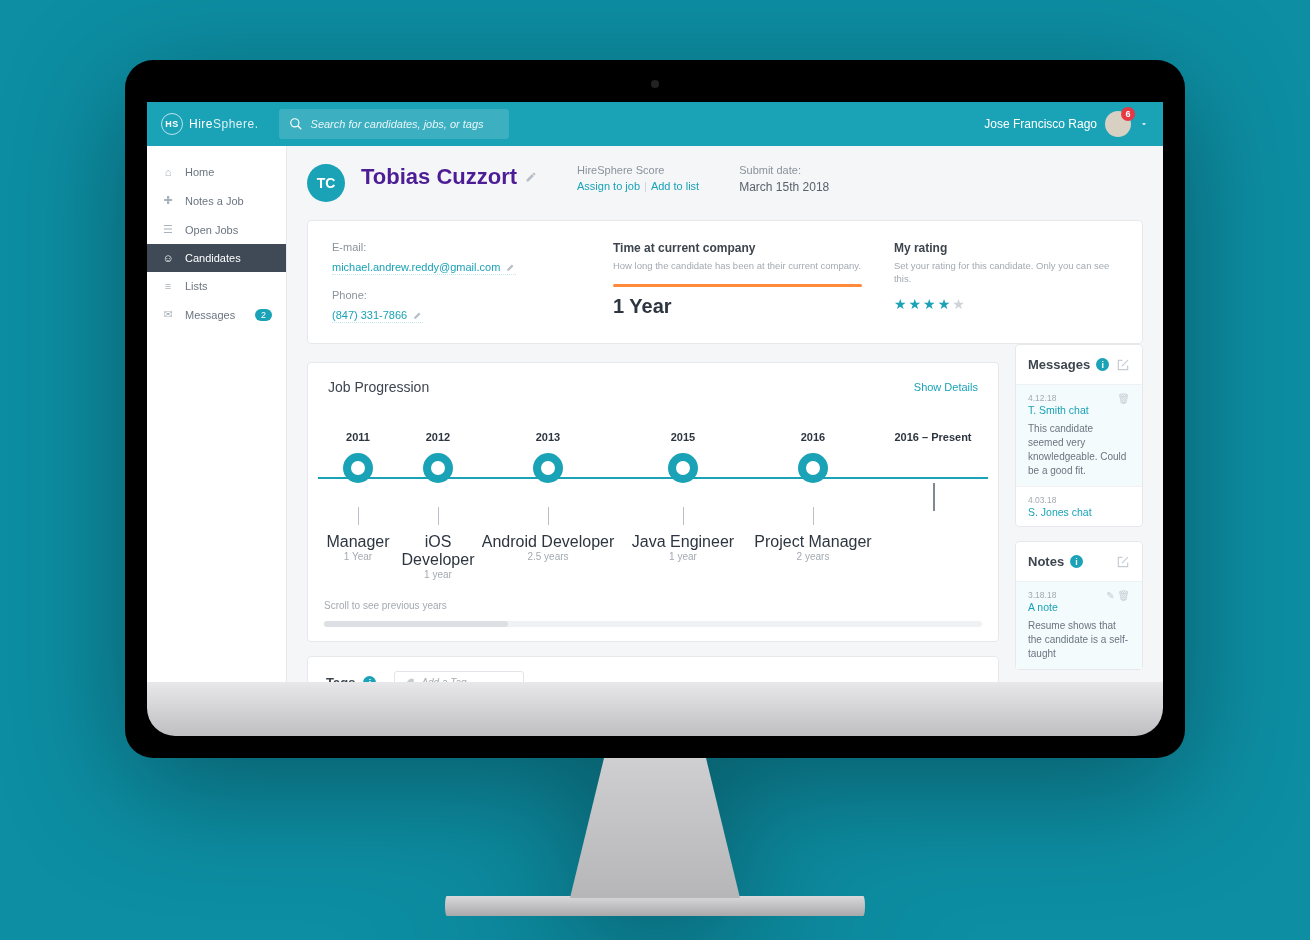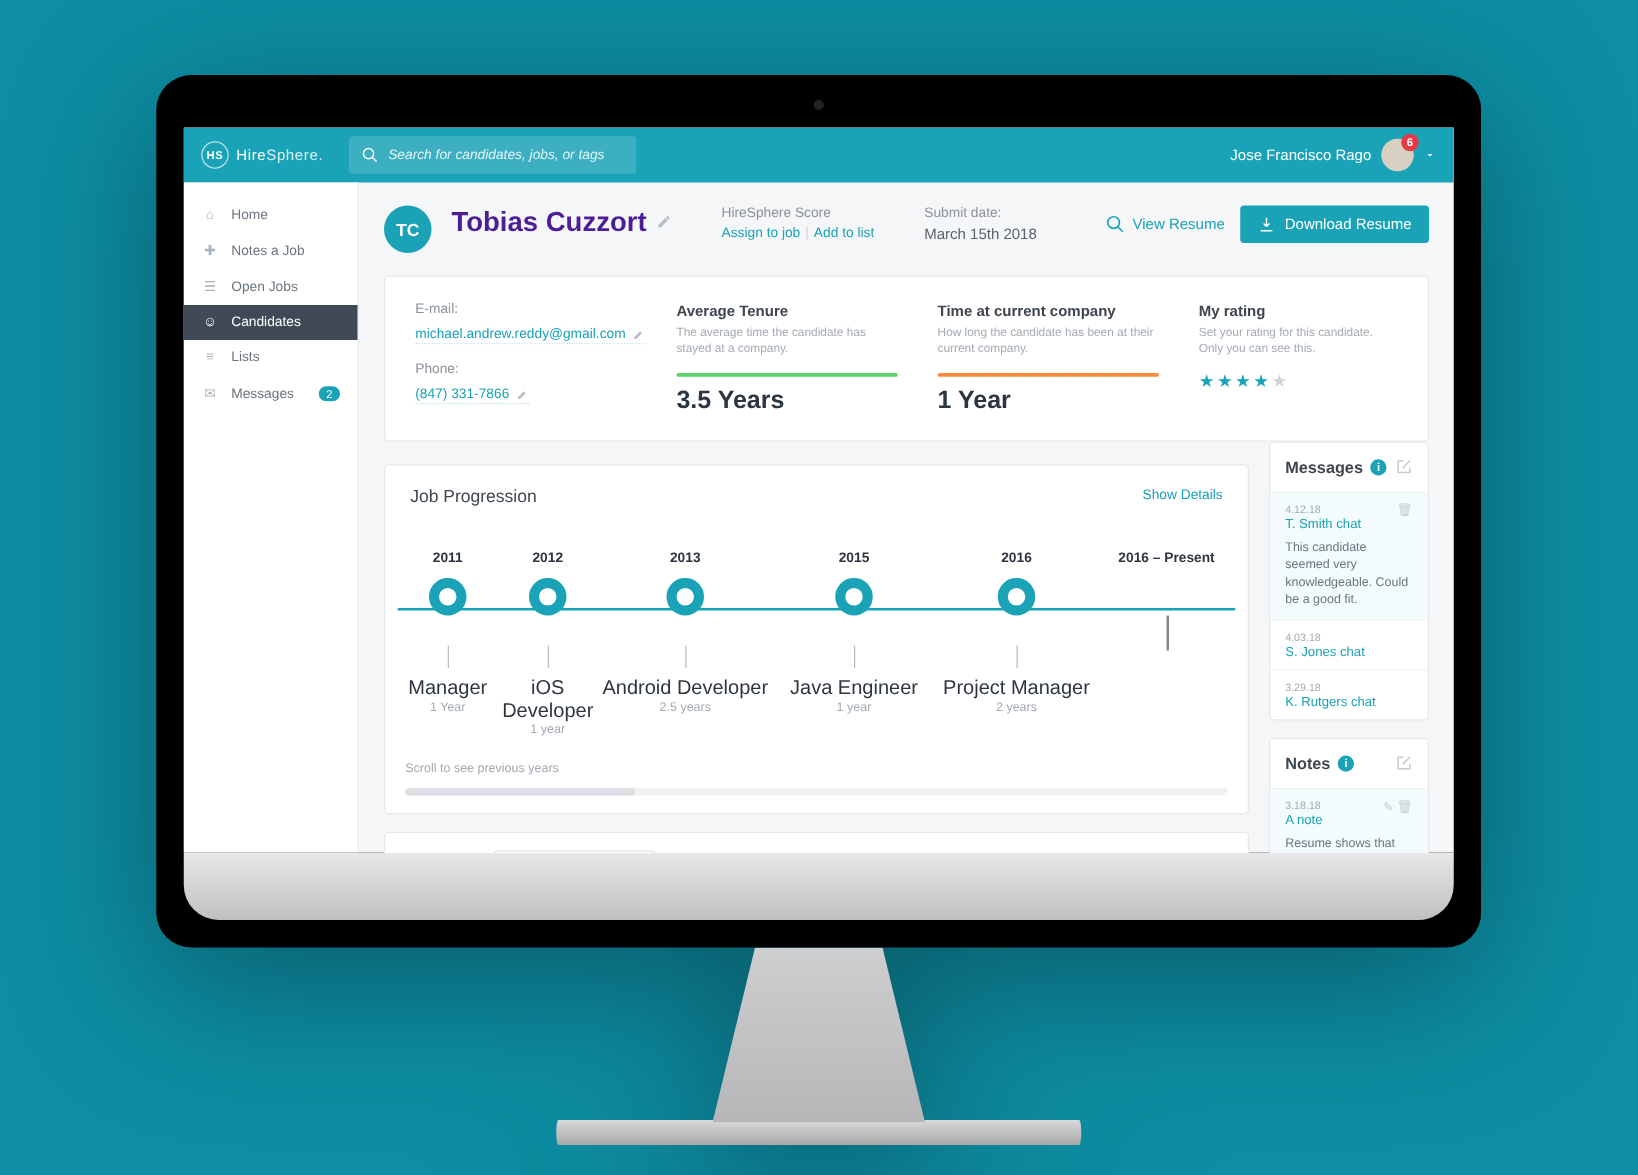--- a/index.html
+++ b/index.html
@@ -173,61 +173,40 @@
               </div>
             </div>
             <div class="hcol" style="margin-left:24px">
               <span class="lbl">HireSphere Score</span>
               <span class="link">Assign to job</span><span class="sep">|</span><span class="link">Add to list</span>
             </div>
             <div class="hcol" style="margin-left:24px">
               <span class="lbl">Submit date:</span>
               <span class="val">March 15th 2018</span>
             </div>
-            <div class="hactions">
-              <span class="ghost">
-                <svg width="16" height="16" viewBox="0 0 24 24" fill="none" stroke="#1aa2b6" stroke-width="2">
-                    <circle cx="10" cy="10" r="7"></circle>
-                    <line x1="21" y1="21" x2="15" y2="15"></line>
-                  </svg>
-                <span>View Resume</span>
-              </span>
-              <span class="btn">
-                <svg width="14" height="14" viewBox="0 0 24 24" fill="none" stroke="#fff" stroke-width="2">
-                    <path d="M12 3v12m0 0l-4-4m4 4l4-4M4 21h16"></path>
-                  </svg>
-                <span>Download Resume</span>
-              </span>
-            </div>
           </div>
 
           <div class="card info">
             <div class="icol">
               <div class="field">E-mail:</div>
               <span class="fval">
                   <span>michael.andrew.reddy@gmail.com</span>
                 <svg width="10" height="10" viewBox="0 0 24 24" fill="#b7bec6">
                     <path d="M3 17.25V21h3.75L17.81 9.94l-3.75-3.75L3 17.25z"></path>
                   </svg>
                 </span>
               <div class="field" style="margin-top:14px">Phone:</div>
               <span class="fval">
                   <span>(847) 331-7866</span>
                 <svg width="10" height="10" viewBox="0 0 24 24" fill="#b7bec6">
                     <path d="M3 17.25V21h3.75L17.81 9.94l-3.75-3.75L3 17.25z"></path>
                   </svg>
                 </span>
             </div>
             <div class="icol">
-              <h4>Average Tenure</h4>
-              <div class="sub">The average time the candidate has stayed at a company.</div>
-              <div class="bar green"></div>
-              <div class="metric">3.5 Years</div>
-            </div>
-            <div class="icol">
               <h4>Time at current company</h4>
               <div class="sub">How long the candidate has been at their current company.</div>
               <div class="bar orange"></div>
               <div class="metric">1 Year</div>
             </div>
             <div class="icol" style="flex:.9">
               <h4>My rating</h4>
               <div class="sub">Set your rating for this candidate. Only you can see this.</div>
               <div class="stars" id="stars">
                   <span class="star">★</span>
@@ -333,24 +312,20 @@
                     <div class="msg hl">
                       <span class="m-icons">🗑</span>
                       <div class="m-date">4.12.18</div>
       <div class="m-title">T. Smith chat</div>
       <div class="m-body">This candidate seemed very knowledgeable. Could be a good fit.</div>
                     </div>
                     <div class="msg">
                       <div class="m-date">4.03.18</div>
       <div class="m-title">S. Jones chat</div>
       </div>
-                    <div class="msg">
-                      <div class="m-date">3.29.18</div>
-      <div class="m-title">K. Rutgers chat</div>
-      </div>
                   </div>
               </div>
               <div class="panel">
                 <div class="p-head">
                   <span>Notes</span>
                   <span class="info-dot">i</span>
                   <svg class="p-act" width="14" height="14" viewBox="0 0 24 24" fill="none" stroke="#c5cbd2" stroke-width="2">
                       <path d="M11 4H4v16h16v-7M20.5 3.5l-9 9L10 14l1.5-1.5 9-9z"></path>
                     </svg>
                 </div>

